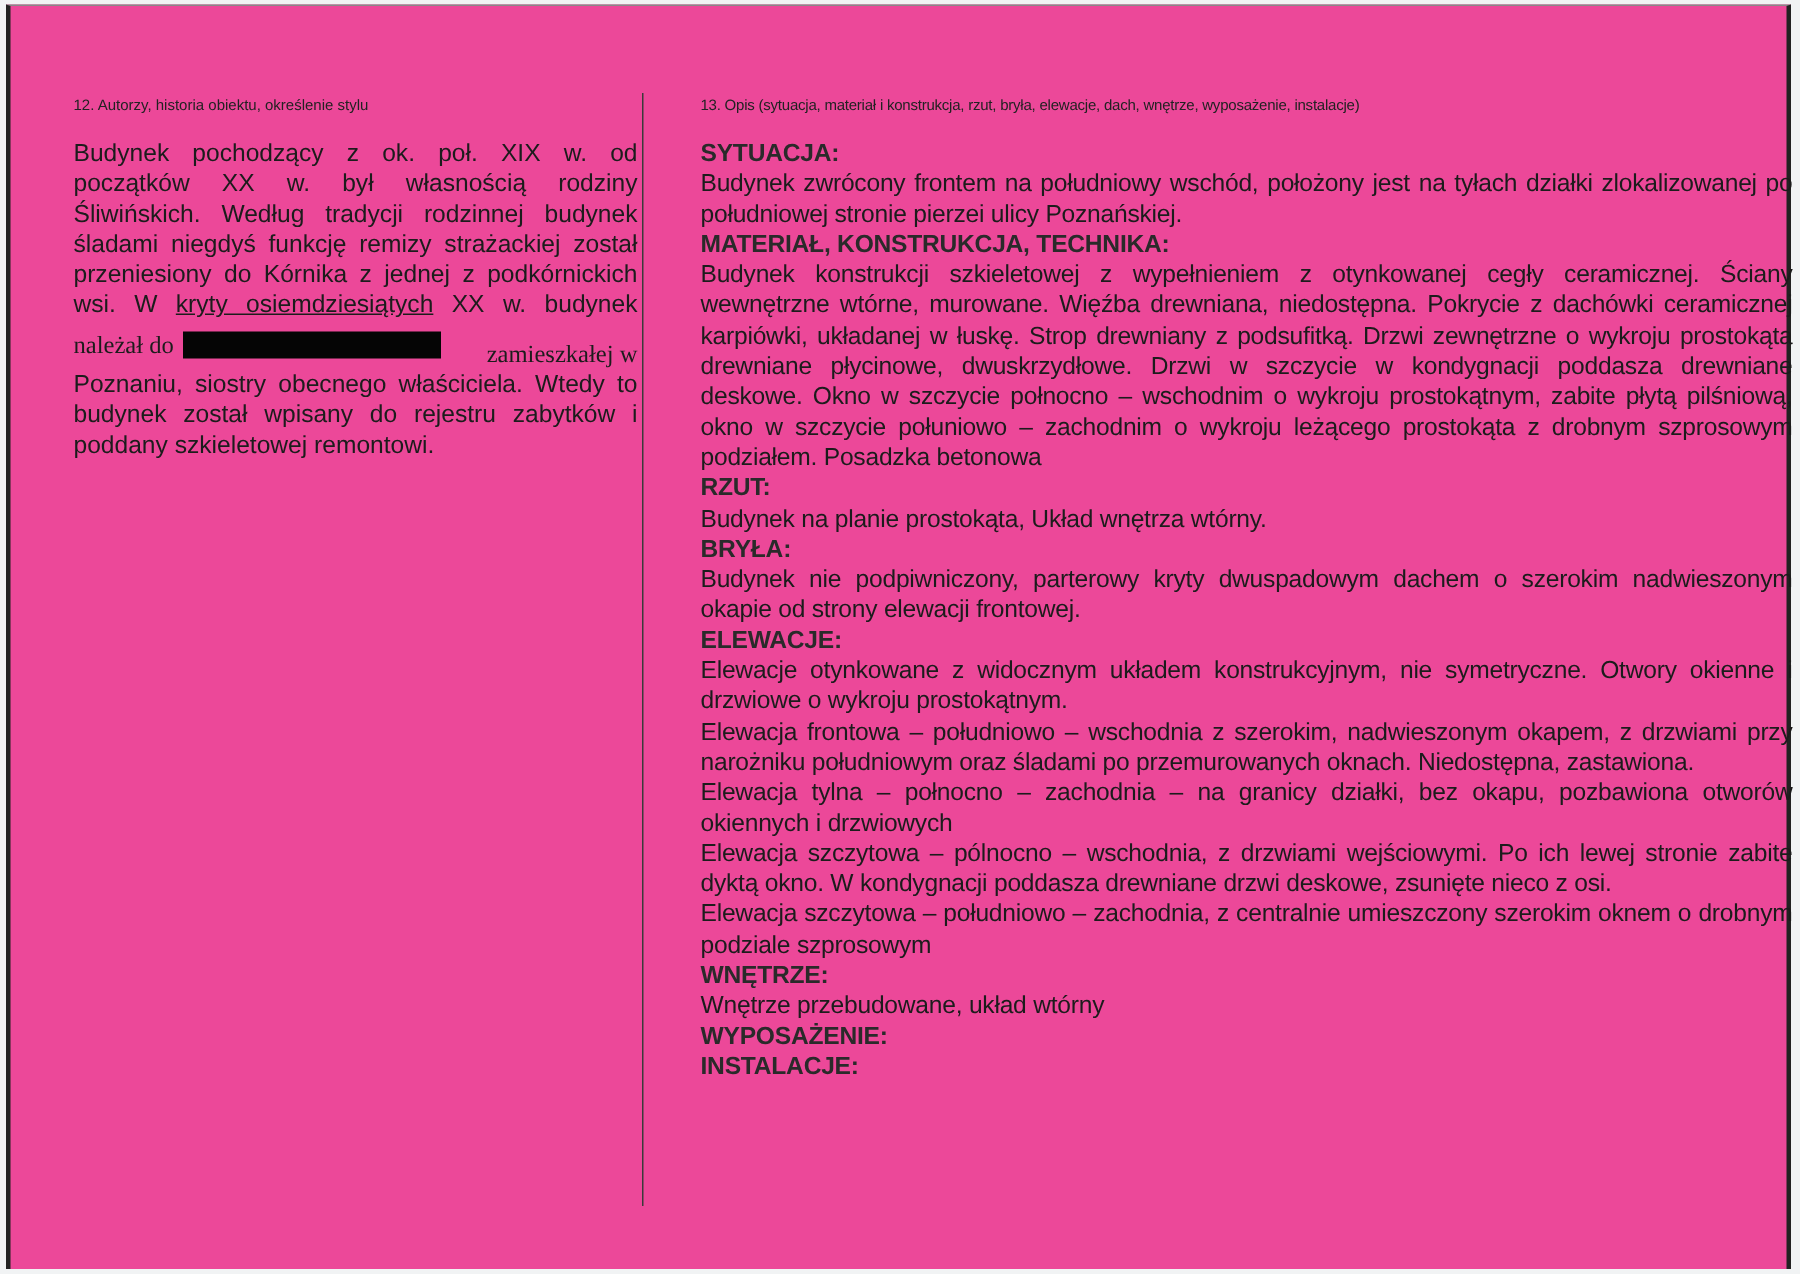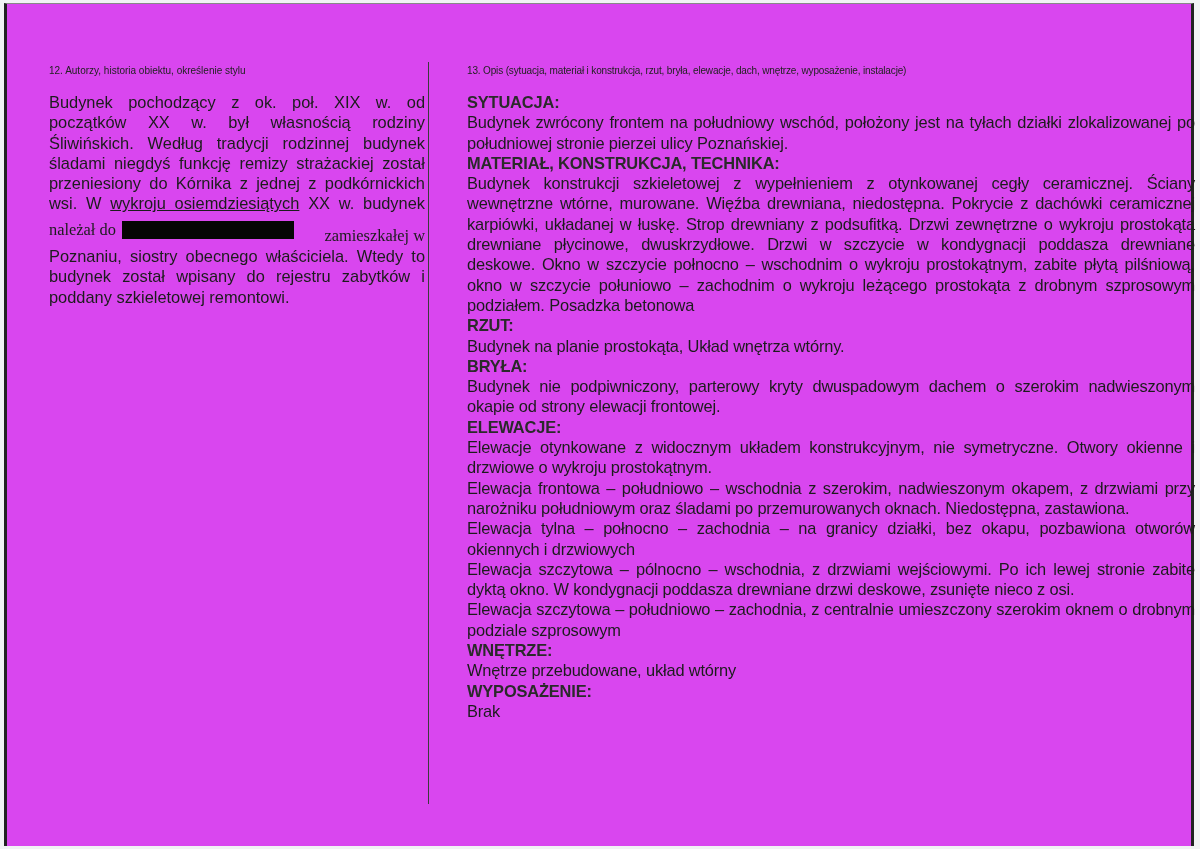--- a/index.html
+++ b/index.html
@@ -5,21 +5,21 @@
   html, body { margin:0; padding:0; }
   body {
     width:1200px; height:849px; overflow:hidden;
     background:#f1f3f4;
     font-family:"Liberation Sans", sans-serif;
     color:#1c1c1c;
     position:relative;
   }
   .page {
     position:absolute; left:4px; top:3px; width:1190px; height:843px;
-    background:#d946ef;
+    background:#ec4899;
     border-left:3px solid #222;
     border-right:3px solid #222;
     border-top:1px solid #888;
     box-sizing:border-box;
   }
   .divider {
     position:absolute; left:421px; top:58px; width:1px; height:742px;
     background:#3a3a3a;
   }
   .col-left {
@@ -56,21 +56,21 @@
   <div class="divider"></div>
 
   <div class="col-left">
     <div class="section-label">12. Autorzy, historia obiektu, określenie stylu</div>
     <div class="body-text">
       <div class="justify-line">Budynek pochodzący z ok. poł. XIX w. od</div>
       <div class="justify-line">początków XX w. był własnością rodziny</div>
       <div class="justify-line">Śliwińskich. Według tradycji rodzinnej budynek</div>
       <div class="justify-line">śladami niegdyś funkcję remizy strażackiej został</div>
       <div class="justify-line">przeniesiony do Kórnika z jednej z podkórnickich</div>
-      <div class="justify-line"><span>wsi. W </span><span class="underline">wykroju osiemdziesiątych</span><span> XX w. budynek</span></div>
+      <div class="justify-line"><span>wsi. W </span><span class="underline">kryty osiemdziesiątych</span><span> XX w. budynek</span></div>
       <div class="justify-line" style="display:flex;justify-content:space-between;align-items:center;font-family:Liberation Serif, serif;">
         <span>należał do</span>
         <span class="redaction" style="margin-left:6px;"></span>
         <span style="margin-left:auto;margin-top:12px;">zamieszkałej w</span>
       </div>
       <div class="justify-line">Poznaniu, siostry obecnego właściciela. Wtedy to</div>
       <div class="justify-line">budynek został wpisany do rejestru zabytków i</div>
       <div>poddany szkieletowej remontowi.</div>
     </div>
   </div>
@@ -110,16 +110,16 @@
     <div>
       <p class="heading">WNĘTRZE:</p>
       <p class="para">Wnętrze przebudowane, układ wtórny</p>
     </div>
 
     <div>
       <p class="heading">WYPOSAŻENIE:</p>
     </div>
 
     <div>
-      <p class="para">Brak</p>
+      <p class="heading">INSTALACJE:</p>
     </div>
   </div>
 </div>
 
 </body></html>

